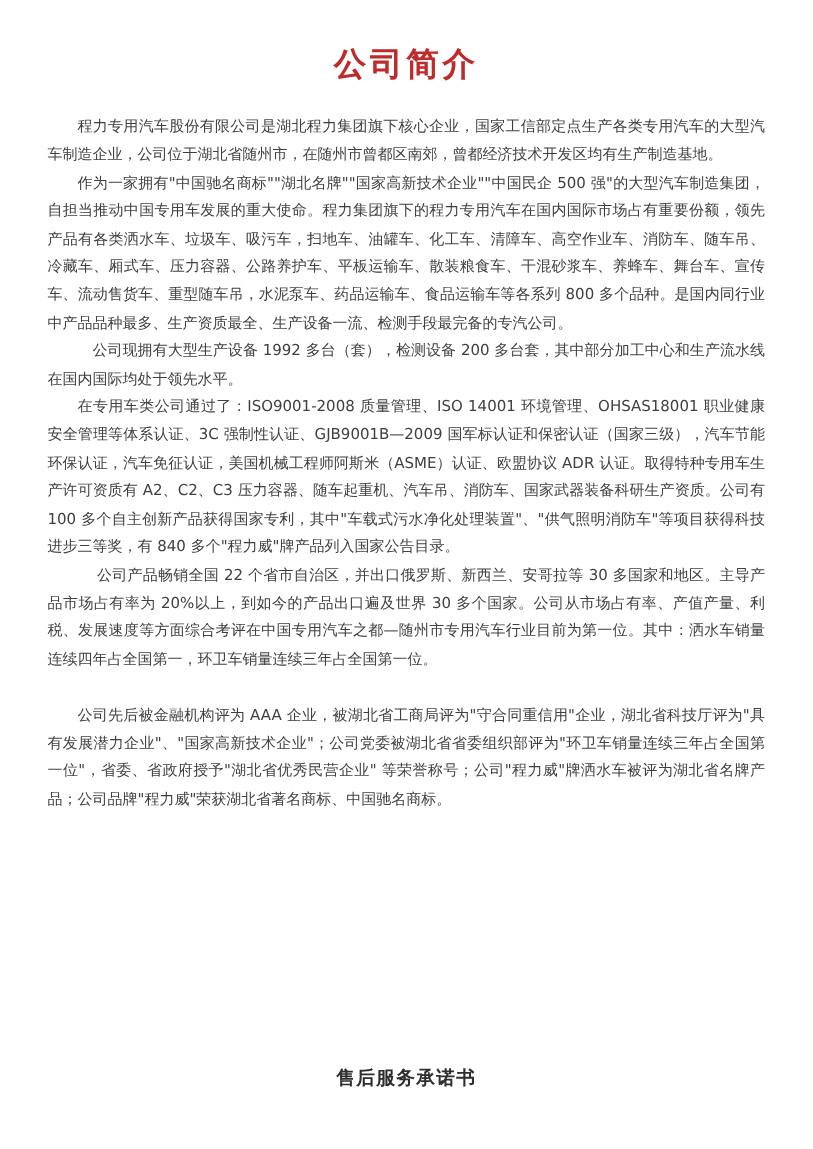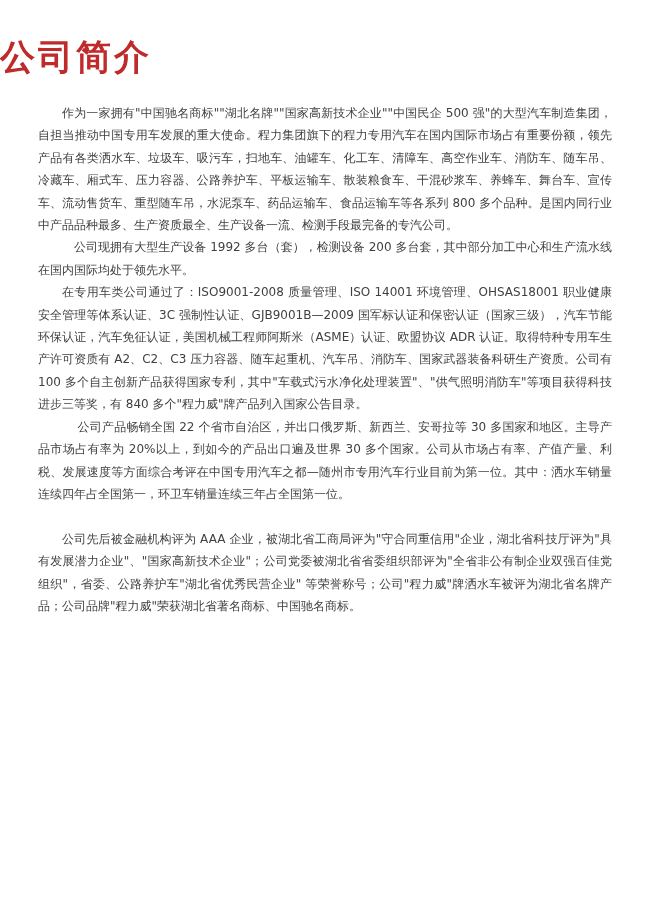--- a/index.html
+++ b/index.html
@@ -10,22 +10,23 @@
   .page {
     position: relative;
     width: 650px;
     height: 919px;
     background: #ffffff;
     overflow: hidden;
     font-family: "DejaVu Sans", "Liberation Sans", sans-serif;
   }
   .doc-title {
     padding-top: 34px;
+    text-align: center;
     font-family: "DejaVu Serif", "Liberation Serif", serif;
-    font-size: 35px;
+    font-size: 26px;
     font-weight: bold;
     letter-spacing: 3px;
     color: #bf2a2a; 
   }
   .content {
     margin: 21px 38px 0 38px;
     width: 574px;
     color: #3f3f3f;
     font-size: 12px;
     line-height: 22.4px;
@@ -54,21 +55,23 @@
   }
 </style>
 </head>
 <body>
 
 <div class="page">
 
   <div class="doc-title" style="color: rgb(191, 42, 42);">公司简介</div>
 
   <div class="content" style="color: rgb(63, 63, 63);">
+    <p class="ind-2">程力专用汽车股份有限公司是湖北程力集团旗下核心企业，国家工信部定点生产各类专用汽车的大型汽车制造企业，公司位于湖北省随州市，在随州市曾都区南郊，曾都经济技术开发区均有生产制造基地。</p>
     <p class="ind-2">作为一家拥有"中国驰名商标""湖北名牌""国家高新技术企业""中国民企 500 强"的大型汽车制造集团，自担当推动中国专用车发展的重大使命。程力集团旗下的程力专用汽车在国内国际市场占有重要份额，领先产品有各类洒水车、垃圾车、吸污车，扫地车、油罐车、化工车、清障车、高空作业车、消防车、随车吊、冷藏车、厢式车、压力容器、公路养护车、平板运输车、散装粮食车、干混砂浆车、养蜂车、舞台车、宣传车、流动售货车、重型随车吊，水泥泵车、药品运输车、食品运输车等各系列 800 多个品种。是国内同行业中产品品种最多、生产资质最全、生产设备一流、检测手段最完备的专汽公司。</p>
     <p class="ind-3">公司现拥有大型生产设备 1992 多台（套），检测设备 200 多台套，其中部分加工中心和生产流水线在国内国际均处于领先水平。</p>
     <p class="ind-2">在专用车类公司通过了：ISO9001-2008 质量管理、ISO 14001 环境管理、OHSAS18001 职业健康安全管理等体系认证、3C 强制性认证、GJB9001B—2009 国军标认证和保密认证（国家三级），汽车节能环保认证，汽车免征认证，美国机械工程师阿斯米（ASME）认证、欧盟协议 ADR 认证。取得特种专用车生产许可资质有 A2、C2、C3 压力容器、随车起重机、汽车吊、消防车、国家武器装备科研生产资质。公司有 100 多个自主创新产品获得国家专利，其中"车载式污水净化处理装置"、"供气照明消防车"等项目获得科技进步三等奖，有 840 多个"程力威"牌产品列入国家公告目录。</p>
     <p class="ind-33">公司产品畅销全国 22 个省市自治区，并出口俄罗斯、新西兰、安哥拉等 30 多国家和地区。主导产品市场占有率为 20%以上，到如今的产品出口遍及世界 30 多个国家。公司从市场占有率、产值产量、利税、发展速度等方面综合考评在中国专用汽车之都—随州市专用汽车行业目前为第一位。其中：洒水车销量连续四年占全国第一，环卫车销量连续三年占全国第一位。</p>
-    <p class="ind-2 gap-before">公司先后被金融机构评为 AAA 企业，被湖北省工商局评为"守合同重信用"企业，湖北省科技厅评为"具有发展潜力企业"、"国家高新技术企业"；公司党委被湖北省省委组织部评为"全省非公有制企业双强百佳党组织"，省委、公路养护车"湖北省优秀民营企业" 等荣誉称号；公司"程力威"牌洒水车被评为湖北省名牌产品；公司品牌"程力威"荣获湖北省著名商标、中国驰名商标。</p>
+    <p class="ind-2 gap-before">公司先后被金融机构评为 AAA 企业，被湖北省工商局评为"守合同重信用"企业，湖北省科技厅评为"具有发展潜力企业"、"国家高新技术企业"；公司党委被湖北省省委组织部评为"环卫车销量连续三年占全国第一位"，省委、省政府授予"湖北省优秀民营企业" 等荣誉称号；公司"程力威"牌洒水车被评为湖北省名牌产品；公司品牌"程力威"荣获湖北省著名商标、中国驰名商标。</p>
   </div>
 
+  <div class="footer-heading" style="color: rgb(46, 46, 46);">售后服务承诺书</div>
 
 </div>
 
 </body></html>

